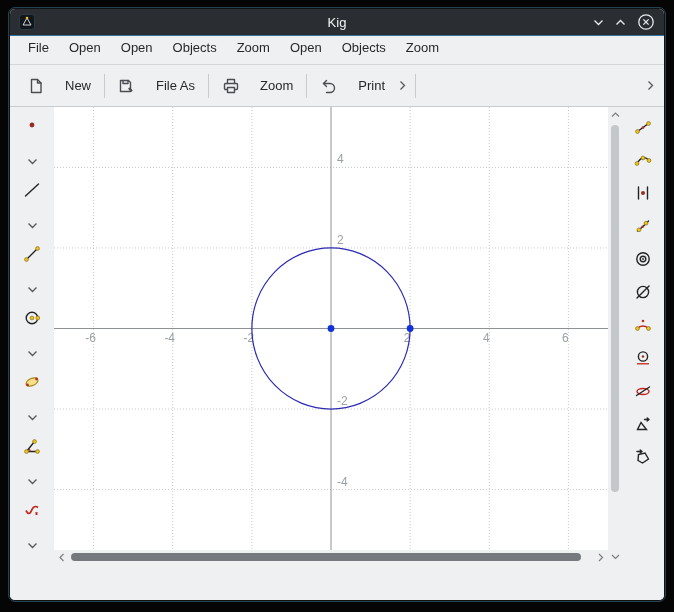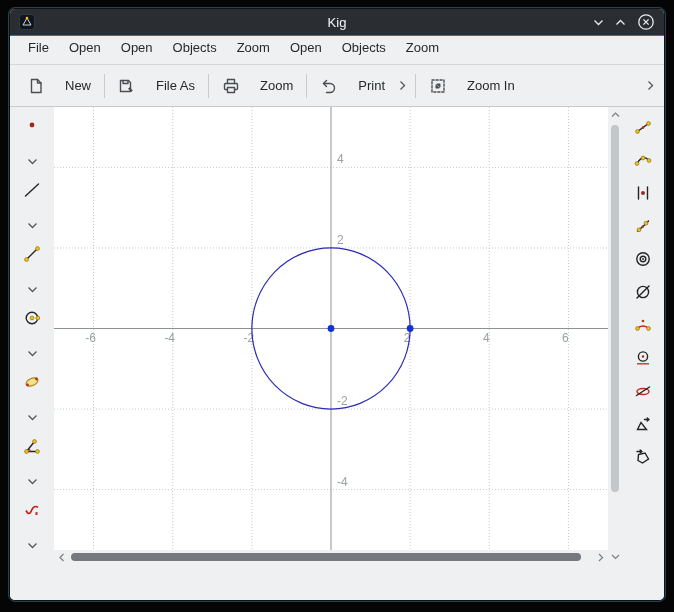--- a/index.html
+++ b/index.html
@@ -122,29 +122,20 @@
         <span class="tb-label">Print</span>
       </div>
       <div class="tb-chevron">
         <span class="tb-icon">
           <svg width="7" height="11" viewBox="0 0 7 11" xmlns="http://www.w3.org/2000/svg" fill="none">
             <path d="M1.5 1.5 L5.5 5.5 L1.5 9.5" stroke="#56595c" stroke-width="1.3" fill="none"></path>
           </svg>
         </span>
       </div>
       <div class="tb-sep"></div>
-      <div class="tb-btn">
-        <span class="tb-icon">
-          <svg width="18" height="18" viewBox="0 0 18 18" xmlns="http://www.w3.org/2000/svg" fill="none">
-            <rect x="3" y="3" width="12" height="12" stroke="#4a4e52" stroke-width="1.4" stroke-linecap="round" stroke-linejoin="round" fill="none" stroke-dasharray="2.2 1.8"></rect>
-            <path d="M7.2 10.8 L10.8 7.2 M10.8 7.2 h-2.6 M10.8 7.2 v2.6 M7.2 10.8 h2.6 M7.2 10.8 v-2.6" stroke="#4a4e52" stroke-width="1.4" stroke-linecap="round" stroke-linejoin="round" fill="none"></path>
-          </svg>
-        </span>
-        <span class="tb-label">Zoom In</span>
-      </div>
       <div class="tb-chevron tb-end">
         <span class="tb-icon">
           <svg width="7" height="11" viewBox="0 0 7 11" xmlns="http://www.w3.org/2000/svg" fill="none">
             <path d="M1.5 1.5 L5.5 5.5 L1.5 9.5" stroke="#56595c" stroke-width="1.3" fill="none"></path>
           </svg>
         </span>
       </div>
     </div>
 
   <div class="content">

